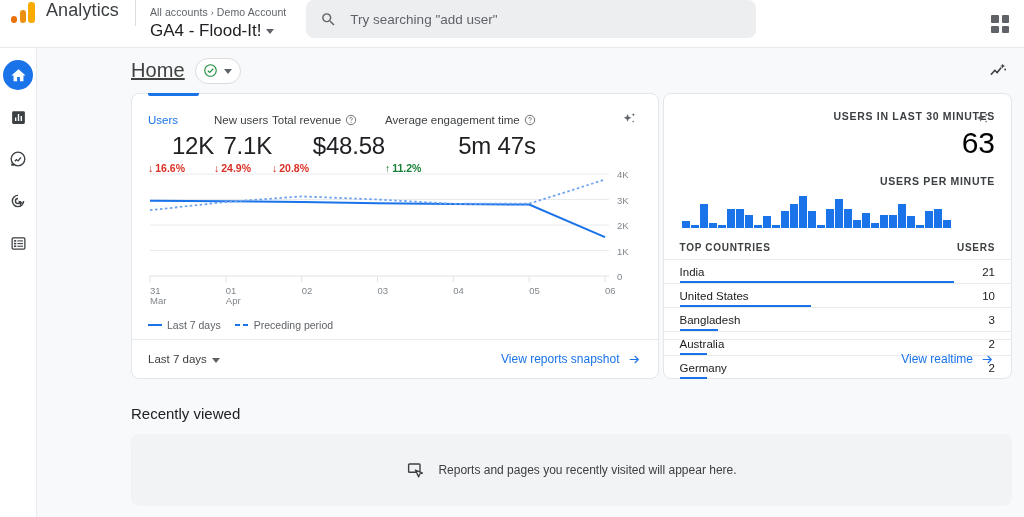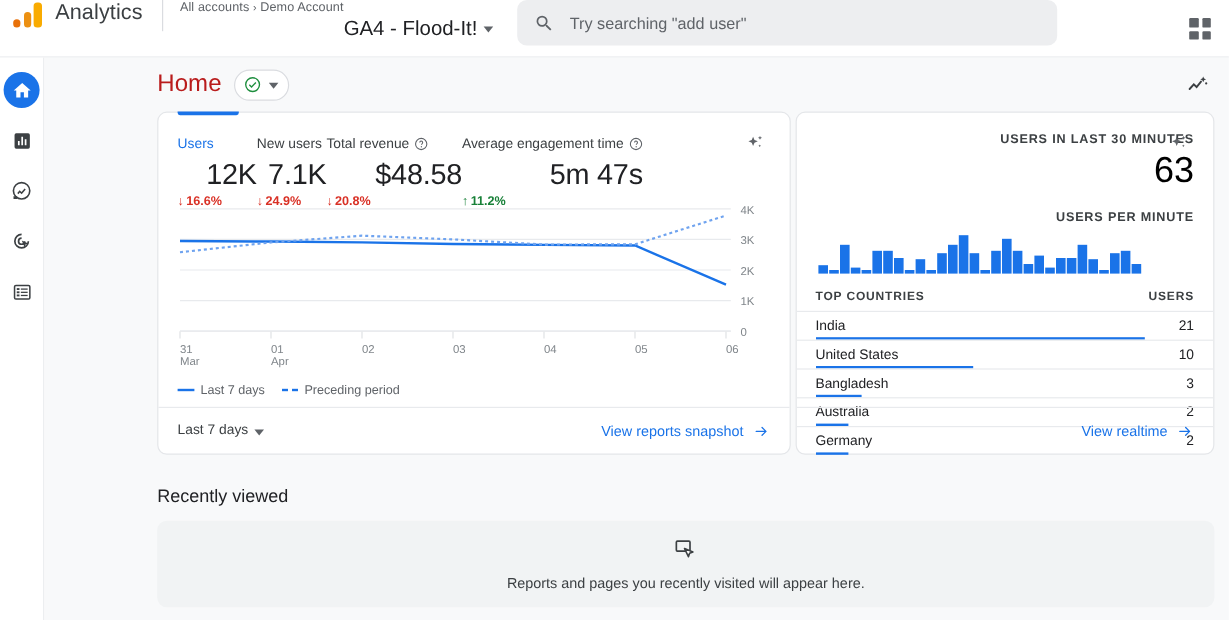--- a/index.html
+++ b/index.html
@@ -23,21 +23,21 @@
   .ga-logo{ margin-left:8px; width:30px; height:26px; display:flex; align-items:flex-end; gap:2.5px; padding-bottom:3px; justify-content:center;}
   .ga-logo i{ display:block; border-radius:3px; }
   .ga-logo .b1{ width:6px; height:7px; background:#e8710a; }
   .ga-logo .b2{ width:6px; height:13px; background:#ec9012; }
   .ga-logo .b3{ width:7px; height:21px; background:#f9ab00; }
   .brand{
     font-size:18px; color:#3c4043; margin-left:8px; letter-spacing:.1px;
     font-weight:400;
   }
   .divider-v{ width:1px; height:26px; background:#dadce0; margin:0 14px 0 16px;}
-  .acct{ display:flex; flex-direction:row; justify-content:center; cursor:pointer;}
+  .acct{ display:flex; flex-direction:column; justify-content:center; cursor:pointer;}
   .acct .crumbs{ font-size:10.5px; color:#5f6368; line-height:13px; letter-spacing:.1px;}
   .acct .crumbs .sep{ margin:0 3px; font-size:9px;}
   .acct .prop{ font-size:17px; color:#202124; line-height:21px; display:flex; align-items:center; gap:5px;}
   .caret{
     width:0;height:0;border-left:4px solid transparent;border-right:4px solid transparent;
     border-top:5px solid #5f6368; display:inline-block; margin-top:2px;
   }
   .search{
     margin-left:20px; width:450px; height:38px; background:#edeef0; border-radius:8px;
     display:flex; align-items:center; padding:0 14px; gap:13px; cursor:text;
@@ -58,21 +58,21 @@
   .rail .item.active{ background:#1a73e8; }
 
   
   .main{
     position:absolute; left:37px; top:48px; width:987px; height:469px;
     background:#f8f9fa; overflow:hidden;
   }
   .page-head{
     height:45px; display:flex; align-items:center; padding:0 16px 0 94px; position:relative;
   }
-  .page-title{ font-size:20px; color:#b91c1c; letter-spacing:.1px;}
+  .page-title{ font-size:20px; color:#404040; letter-spacing:.1px;text-decoration:underline;}
   .status-pill{
     margin-left:10px; height:26px; border:1px solid #dadce0; border-radius:13px; background:#fff;
     display:flex; align-items:center; gap:6px; padding:0 8px 0 7px; cursor:pointer;
   }
   .insight-btn{ position:absolute; right:12px; top:8px; width:28px;height:28px; display:flex;
      align-items:center; justify-content:center; cursor:pointer;}
 
   .cards{ display:flex; gap:4px; padding:0 12px 0 94px; align-items:flex-start;text-align:right;}
 
   .card{
@@ -119,21 +119,21 @@
   .ctab .hd{ display:flex; justify-content:space-between; padding:0 16px 6px;
      font-size:10px; color:#3c4043; letter-spacing:.7px; font-weight:bold;}
   .crow{ position:relative; border-top:1px solid #e8eaed; padding:6px 16px 5px; }
   .crow .line{ display:flex; justify-content:space-between; font-size:11.5px; color:#202124;}
   .crow .bar{ position:absolute; left:16px; bottom:0; height:2.5px; background:#1a73e8;}
 
   
   .recent-title{ padding:26px 0 12px 94px; font-size:15px; color:#202124;}
   .recent-box{
     margin-left:94px; width:881px; height:72px; background:#f1f3f4; border-radius:8px;
-    display:flex; align-items:center; justify-content:center; gap:11px;flex-direction:column;
+    display:flex; align-items:center; justify-content:center; gap:11px;
   }
   .recent-box span{ font-size:12px; color:#3c4043;}
   .q-mark{ width:12px;height:12px;}
 </style>
 </head>
 <body>
 
 <div class="topbar">
   <div class="ga-logo">
     <i class="b1"></i>

